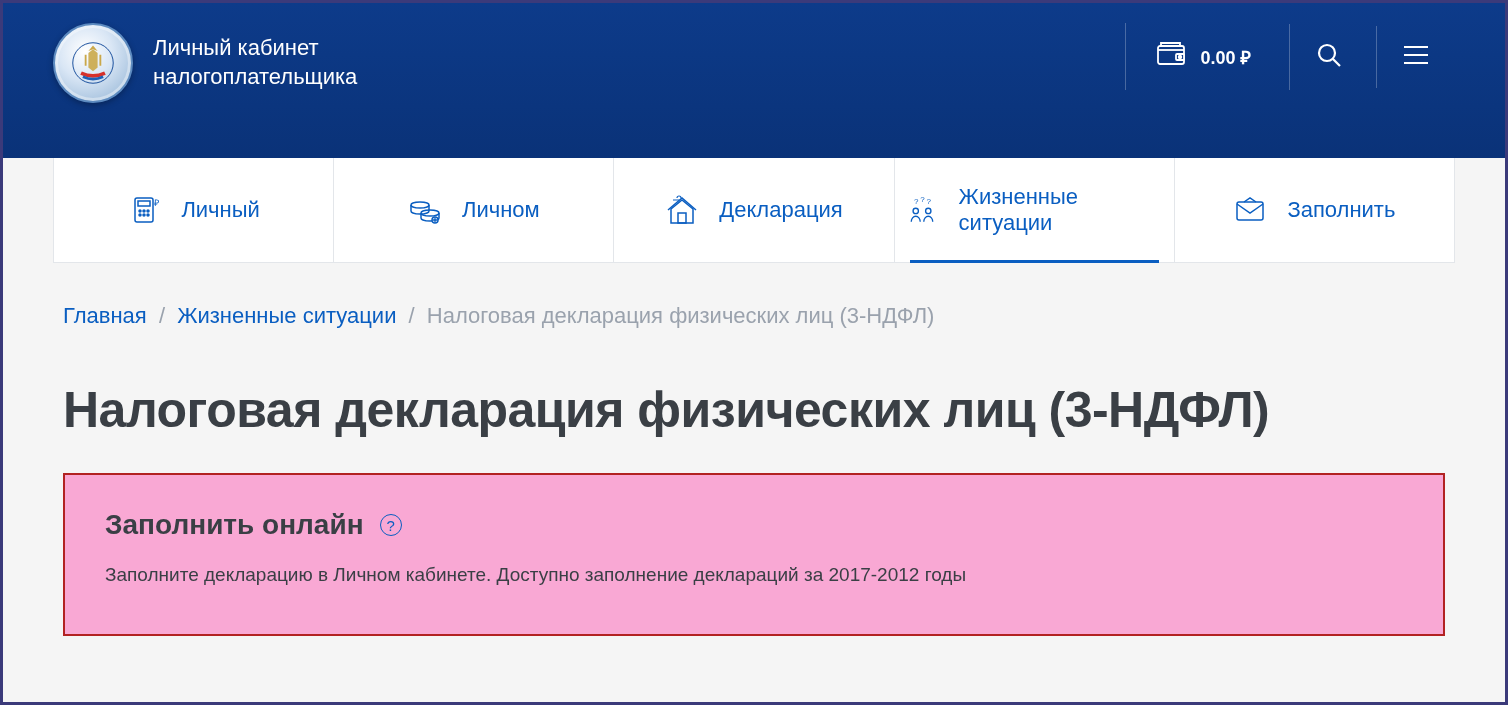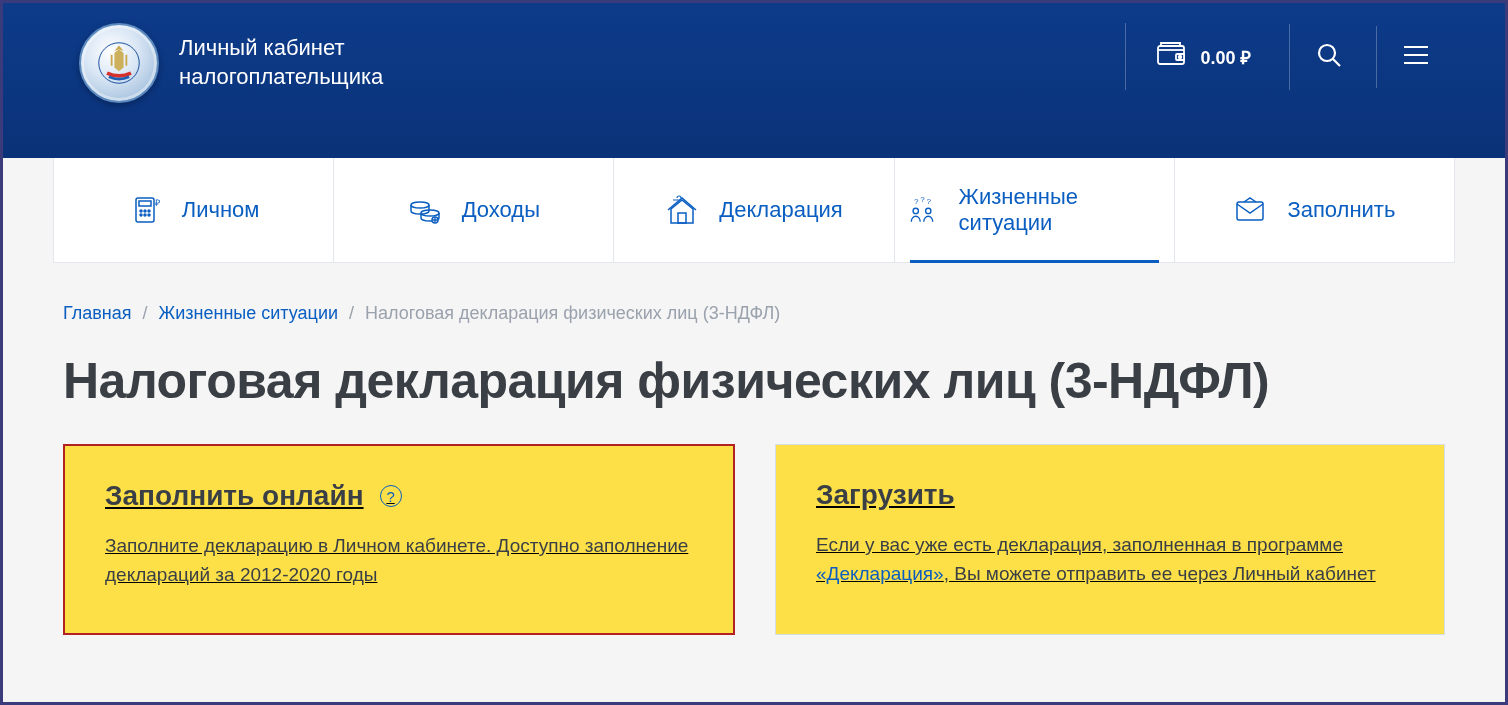--- a/index.html
+++ b/index.html
@@ -9,21 +9,21 @@
     width: 1508px;
     height: 705px;
     border: 3px solid #3b3a7a;
     overflow: hidden;
   }
   .header {
     background: linear-gradient(to bottom, #0d3b8a 0%, #0a3278 100%);
     height: 155px;
     display: flex;
     align-items: flex-start;
-    padding: 20px 50px 0 76px;
+    padding: 20px 50px 0 50px;
     justify-content: space-between;
   }
   .header-left {
     display: flex;
     align-items: center;
     gap: 20px;
   }
   .logo {
     width: 80px;
     height: 80px;
@@ -96,47 +96,46 @@
     right: 15px;
     bottom: -1px;
     height: 3px;
     background: #0a5ec1;
   }
   .tab-icon { width: 34px; height: 30px; display: flex; align-items: center; justify-content: center; }
   .content {
     padding: 40px 60px 0 60px;
   }
   .breadcrumb {
-    font-size: 18px;
+    font-size: 22px;
     color: #9aa2ad;
-    margin-bottom: 28px;
+    margin-bottom: 52px;
   }
   .breadcrumb a {
     color: #0a5ec1;
     text-decoration: none;
     cursor: pointer;
   }
   .breadcrumb .sep { color: #9aa2ad; margin: 0 6px; }
   .page-title {
     font-size: 50px;
     font-weight: 700;
     color: #3a3f45;
     margin-bottom: 34px;
     letter-spacing: -0.5px;
   }
   .cards {
     display: flex;
     gap: 40px;
   }
   .card {
     flex: 1;
-    background: #fde047;
+    background: #f9a8d4;
     border: 1px solid #d7dde4;
     padding: 34px 21px 44px 40px;
-    text-decoration: underline;
   }
   .card.highlighted {
     border: 2px solid #b22222;
   }
   .card-title {
     font-size: 28px;
     font-weight: 700;
     color: #3a3f45;
     margin-bottom: 20px;
     display: flex;
@@ -224,34 +223,34 @@
         <rect x="9" y="6" width="12" height="5"></rect>
         <circle cx="11" cy="16" r="1" fill="#0a5ec1"></circle>
           <circle cx="15" cy="16" r="1" fill="#0a5ec1"></circle>
           <circle cx="19" cy="16" r="1" fill="#0a5ec1"></circle>
         <circle cx="11" cy="20" r="1" fill="#0a5ec1"></circle>
           <circle cx="15" cy="20" r="1" fill="#0a5ec1"></circle>
           <circle cx="19" cy="20" r="1" fill="#0a5ec1"></circle>
         <text x="25" y="11" font-size="9" fill="#0a5ec1" stroke="none">₽</text>
       </svg>
     </span>
-    <span>Личном</span>
+    <span>Личный</span>
   </div>
   <div class="tab">
     <span class="tab-icon">
       <svg width="34" height="30" viewBox="0 0 34 30" fill="none" stroke="#0a5ec1" stroke-width="1.5">
         <ellipse cx="12" cy="10" rx="9" ry="3"></ellipse>
         <path d="M3 10 v6 a9 3 0 0 0 18 0 v-6"></path>
         <ellipse cx="22" cy="18" rx="9" ry="3"></ellipse>
         <path d="M13 18 v5 a9 3 0 0 0 18 0 v-5"></path>
         <circle cx="27" cy="25" r="3" fill="#fff"></circle>
         <path d="M27 23 v4 M25 25 h4" stroke-width="1.3"></path>
       </svg>
     </span>
-    <span>Доходы</span>
+    <span>Личном</span>
   </div>
   <div class="tab">
     <span class="tab-icon">
       <svg width="34" height="30" viewBox="0 0 34 30" fill="none" stroke="#0a5ec1" stroke-width="1.5">
         <path d="M6 28 V14 L17 5 L28 14 V28 Z"></path>
         <path d="M3 15 L17 3 L31 15"></path>
         <rect x="13" y="18" width="8" height="10"></rect>
         <path d="M8 5 h6 M12 3 a2 2 0 0 1 4 0" stroke-width="1.2"></path>
       </svg>
     </span>
@@ -293,24 +292,16 @@
   </div>
 
   <h1 class="page-title">Налоговая декларация физических лиц (3-НДФЛ)</h1>
 
   <div class="cards">
     <div class="card highlighted">
       <div class="card-title">
         <span>Заполнить онлайн</span>
         <span class="help-icon">?</span>
       </div>
-      <div class="card-text">Заполните декларацию в Личном кабинете. Доступно заполнение деклараций за 2012-2020 годы</div>
-    </div>
-    <div class="card">
-      <div class="card-title">
-        <span>Загрузить</span>
-      </div>
-      <div class="card-text">
-        <span>Если у вас уже есть декларация, заполненная в программе </span><a>«Декларация»</a><span>, Вы можете отправить ее через Личный кабинет</span>
-      </div>
+      <div class="card-text">Заполните декларацию в Личном кабинете. Доступно заполнение деклараций за 2017-2012 годы</div>
     </div>
   </div>
 </div>
 
 </body></html>

